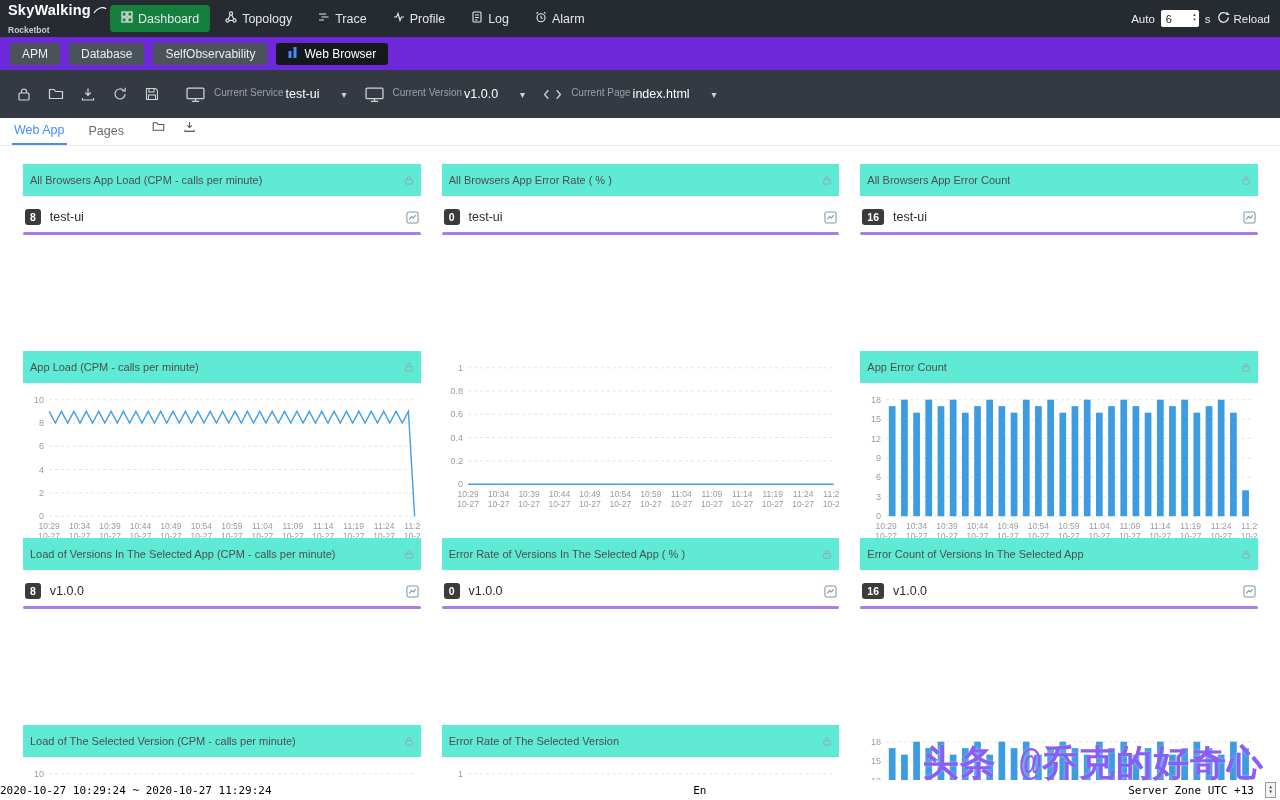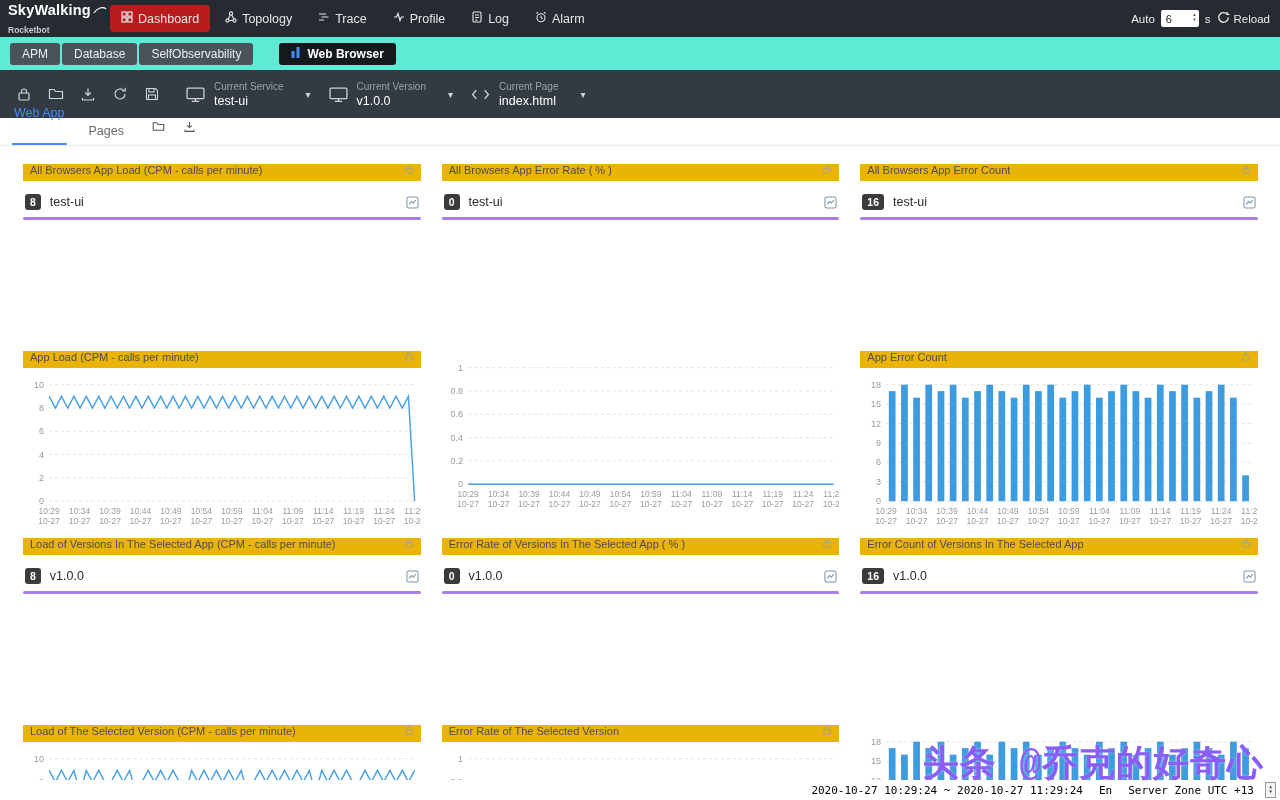--- a/index.html
+++ b/index.html
@@ -7,68 +7,68 @@
   body { position:relative; font-family:"Liberation Sans",sans-serif; background:#fff; }
 
   
   .topnav { height:37px; background:#252b31; display:flex; align-items:center; padding:0 10px 0 8px; }
   .logo { width:102px; line-height:1; cursor:pointer; }
   .logo-row { display:flex; align-items:center; gap:2px; }
   .logo-title { color:#fff; font-size:14.5px; font-weight:bold; letter-spacing:0.2px; }
   .logo-sub { color:#c7ccd1; font-size:8.5px; margin-top:8px;font-weight:bold; }
   .nav-items { display:flex; align-items:center; gap:4px; }
   .nav-item { display:flex; align-items:center; gap:5px; color:#e4e7ea; font-size:12.5px; padding:6px 11px; border-radius:4px; cursor:pointer; }
-  .nav-item.active { background:#b91c1c; }
+  .nav-item.active { background:#15803d; }
   .nav-item svg { width:12px; height:12px; }
   .topnav-right { margin-left:auto; display:flex; align-items:center; gap:6px; color:#ececec; font-size:11.5px; }
   .spin-box { position:relative; }
   .auto-input { width:38px; height:17px; border:none; border-radius:2px; background:#fff; color:#222; font-size:11px; padding:0 12px 0 5px; font-family:"Liberation Sans",sans-serif; }
   .spin-arrows { position:absolute; right:2px; top:2px; display:flex; flex-direction:column; line-height:1.15; font-size:4.5px; color:#555; cursor:pointer; }
   .reload-btn { display:flex; align-items:center; gap:4px; cursor:pointer; }
   .reload-btn svg { width:13px; height:13px; }
 
   
-  .tabbar { height:33px; background:#5eead4; display:flex; align-items:center; gap:2px; padding:0 10px; }
+  .tabbar { height:33px; background:#6d28d9; display:flex; align-items:center; gap:9px; padding:0 10px; }
   .tab { background:#4a525a; color:#eceeef; font-size:12px; padding:4px 12px; border-radius:3px; cursor:pointer; }
-  .tab.active { background:#15181c; color:#fff; font-weight:bold; display:flex; align-items:flex-start; gap:6px;margin-left:24px; }
+  .tab.active { background:#15181c; color:#fff; font-weight:normal; display:flex; align-items:flex-start; gap:6px; }
 
   
   .toolbar { height:48px; background:#333a41; display:flex; align-items:center; padding:0 8px; }
   .tbtn { width:32px; height:34px; display:flex; align-items:center; justify-content:center; cursor:pointer; }
   .tbtn svg { width:16px; height:16px; }
   .selector { display:flex; align-items:center; margin-left:18px; cursor:pointer; }
   .sel-icon { width:19px; height:17px; margin-right:9px; }
-  .sel-labels { display:flex; flex-direction:column; gap:2px; }
+  .sel-labels { display:flex; gap:2px; }
   .sel-label { font-size:10px; color:#9aa1a8; }
   .sel-value { font-size:12.5px; color:#fff; }
   .sel-caret { color:#cfd4d8; font-size:10px; margin-left:22px; }
 
   
   .subtabbar { height:28px; background:#fff; border-bottom:1px solid #ececec; display:flex; align-items:flex-end; padding-left:12px; gap:20px; }
   .subtab { font-size:12.5px; color:#6b6b6b; padding:5px 2px 7px; cursor:pointer; }
-  .subtab.active { color:#448dfe; border-bottom:2px solid #448dfe; padding-bottom:23px; }
+  .subtab.active { color:#448dfe; border-bottom:2px solid #448dfe; padding-bottom:6px; }
   .subtab-icons { display:flex; gap:18px; margin-left:6px; padding-bottom:8px; }
   .subtab-icons svg { width:13px; height:13px; cursor:pointer; }
 
   
   .grid { display:grid; grid-template-columns:repeat(3,1fr); column-gap:21px; grid-auto-rows:187px; padding:18px 22px 0 23px; }
-  .panel-header { height:17px; background:#eab308; display:flex; align-items:flex-start; justify-content:space-between; padding:0 7px; }
+  .panel-header { height:32px; background:#5eead4; display:flex; align-items:center; justify-content:space-between; padding:0 7px; }
   .panel-title { font-size:11px; color:#4e4e4e; white-space:nowrap; overflow:hidden; }
   .panel-lock { display:flex; cursor:pointer; }
   .list-item { display:flex; align-items:center; margin-top:13px; padding:0 2px; cursor:pointer; }
   .badge { background:#3b3b3b; color:#fff; font-size:10.5px; font-weight:bold; padding:2px 5px; border-radius:3px; min-width:14px; text-align:center; }
   .item-label { font-size:12.5px; color:#2b2b2b; margin-left:9px; }
   .item-chart-icon { margin-left:auto; display:flex; cursor:pointer; }
   .purple-line { height:3px; background:#aa7ee6; border-radius:2px; margin-top:7px; }
   .chart { width:100%; height:158px; display:block; margin-top:6px; }
   .chart text { font-family:"Liberation Sans",sans-serif; }
 
   
   .watermark { position:absolute; right:16px; bottom:12px; z-index:30; font-size:36px; font-weight:bold; color:#8b5cf6; letter-spacing:1px; white-space:nowrap; font-family:Liberation Mono, monospace; text-shadow:0 0 3px rgba(255,255,255,0.45); }
-  .footer { position:absolute; left:0; bottom:0; width:100%; height:20px; background:#fff; z-index:20; display:flex; align-items:center; justify-content:flex-end; gap:16px; padding-right:4px; font-family:"DejaVu Sans Mono",monospace; font-size:11px; color:#000; }
+  .footer { position:absolute; left:0; bottom:0; width:100%; height:20px; background:#fff; z-index:20; display:flex; align-items:center; justify-content:space-between; gap:16px; padding-right:4px; font-family:"DejaVu Sans Mono",monospace; font-size:11px; color:#000; }
   .footer .zone-wrap { display:flex; align-items:center; gap:11px; }
   .stepper { width:11px; height:16px; border:1px solid #999; background:#f4f4f4; display:flex; flex-direction:column; align-items:center; justify-content:center; line-height:1.1; font-size:4.5px; color:#444; cursor:pointer; }
   .f-link { cursor:pointer; }
 </style>
 </head>
 <body>
 
 <div class="topnav">
   <div class="logo">
     <div class="logo-row">

